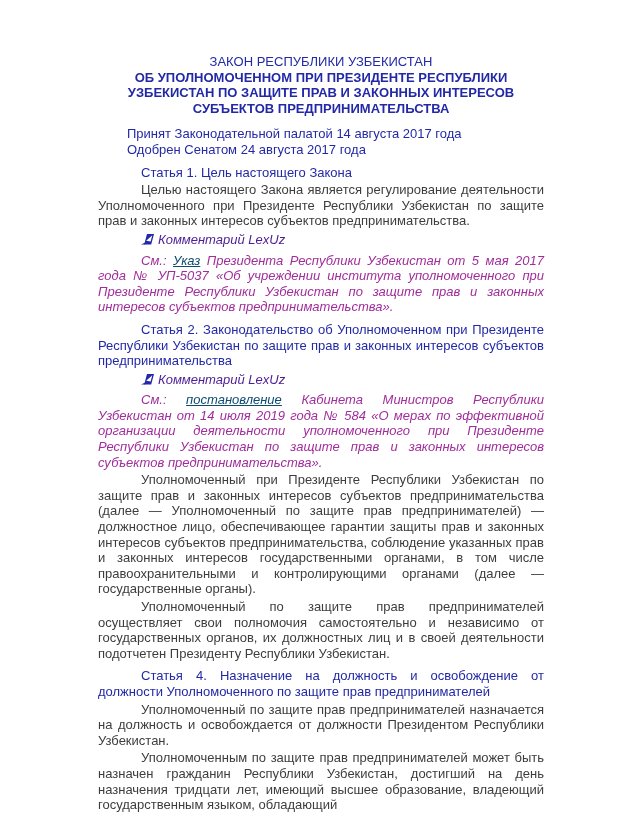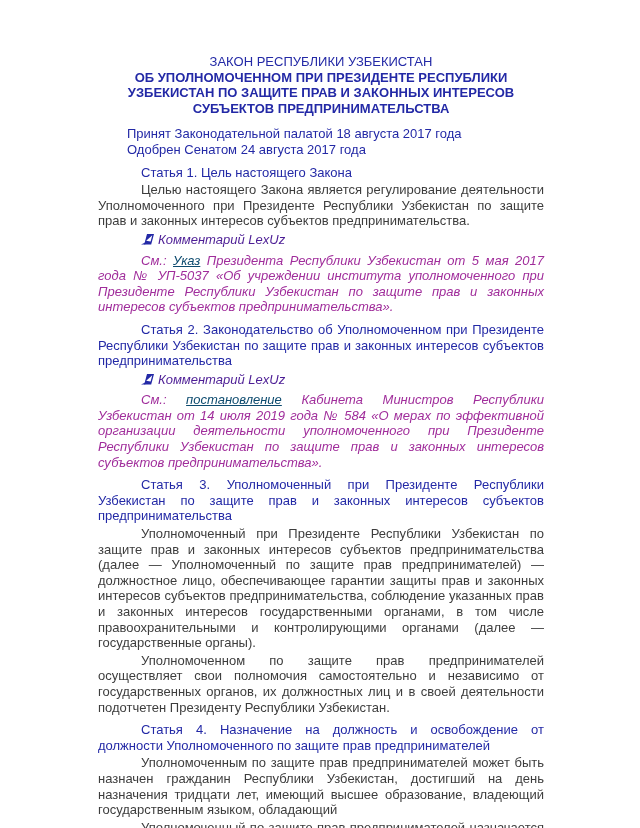--- a/index.html
+++ b/index.html
@@ -67,21 +67,21 @@
 </style>
 </head>
 <body>
 
 <div class="page">
 
   <div class="title-line">ЗАКОН РЕСПУБЛИКИ УЗБЕКИСТАН</div>
   <div class="title-bold">ОБ УПОЛНОМОЧЕННОМ ПРИ ПРЕЗИДЕНТЕ РЕСПУБЛИКИ УЗБЕКИСТАН ПО ЗАЩИТЕ ПРАВ И ЗАКОННЫХ ИНТЕРЕСОВ СУБЪЕКТОВ ПРЕДПРИНИМАТЕЛЬСТВА</div>
 
   <div class="adopted-block">
-    <div>Принят Законодательной палатой 18 августа 2017 года</div>
+    <div>Принят Законодательной палатой 14 августа 2017 года</div>
     <div>Одобрен Сенатом 24 августа 2017 года</div>
   </div>
 
   <div class="article-heading">Статья 1. Цель настоящего Закона</div>
   <p class="body-para">Целью настоящего Закона является регулирование деятельности Уполномоченного при Президенте Республики Узбекистан по защите прав и законных интересов субъектов предпринимательства.</p>
 
   <div class="comment-label">
     <svg width="13" height="11" viewBox="0 0 13 11">
         <path d="M3.2 10.5 L6 0 L13 0 L10.2 10.5 Z" fill="#2329a6"></path>
         <path d="M0 10.5 L4.2 10.5 L4.8 8.3 Z" fill="#2329a6"></path>
@@ -94,21 +94,20 @@
 
   <div class="comment-label">
     <svg width="13" height="11" viewBox="0 0 13 11">
         <path d="M3.2 10.5 L6 0 L13 0 L10.2 10.5 Z" fill="#2329a6"></path>
         <path d="M0 10.5 L4.2 10.5 L4.8 8.3 Z" fill="#2329a6"></path>
         <path d="M5.2 6.8 L11.3 1.2 L9.6 7.6 Z" fill="#ffffff"></path>
       </svg><span>Комментарий LexUz</span>
   </div>
   <p class="citation"><span>См.: </span><a>постановление</a><span> Кабинета Министров Республики Узбекистан от 14 июля 2019 года № 584 «О мерах по эффективной организации деятельности уполномоченного при Президенте Республики Узбекистан по защите прав и законных интересов субъектов предпринимательства».</span></p>
 
-  <div class="article-heading">Статья 3. Уполномоченный при Президенте Республики Узбекистан по защите прав и законных интересов субъектов предпринимательства</div>
   <p class="body-para">Уполномоченный при Президенте Республики Узбекистан по защите прав и законных интересов субъектов предпринимательства (далее — Уполномоченный по защите прав предпринимателей) — должностное лицо, обеспечивающее гарантии защиты прав и законных интересов субъектов предпринимательства, соблюдение указанных прав и законных интересов государственными органами, в том числе правоохранительными и контролирующими органами (далее — государственные органы).</p>
-  <p class="body-para">Уполномоченном по защите прав предпринимателей осуществляет свои полномочия самостоятельно и независимо от государственных органов, их должностных лиц и в своей деятельности подотчетен Президенту Республики Узбекистан.</p>
+  <p class="body-para">Уполномоченный по защите прав предпринимателей осуществляет свои полномочия самостоятельно и независимо от государственных органов, их должностных лиц и в своей деятельности подотчетен Президенту Республики Узбекистан.</p>
 
   <div class="article-heading">Статья 4. Назначение на должность и освобождение от должности Уполномоченного по защите прав предпринимателей</div>
+  <p class="body-para">Уполномоченный по защите прав предпринимателей назначается на должность и освобождается от должности Президентом Республики Узбекистан.</p>
   <p class="body-para">Уполномоченным по защите прав предпринимателей может быть назначен гражданин Республики Узбекистан, достигший на день назначения тридцати лет, имеющий высшее образование, владеющий государственным языком, обладающий</p>
-  <p class="body-para">Уполномоченный по защите прав предпринимателей назначается на должность и освобождается от должности Президентом Республики Узбекистан.</p>
 
 </div>
 
 </body></html>

